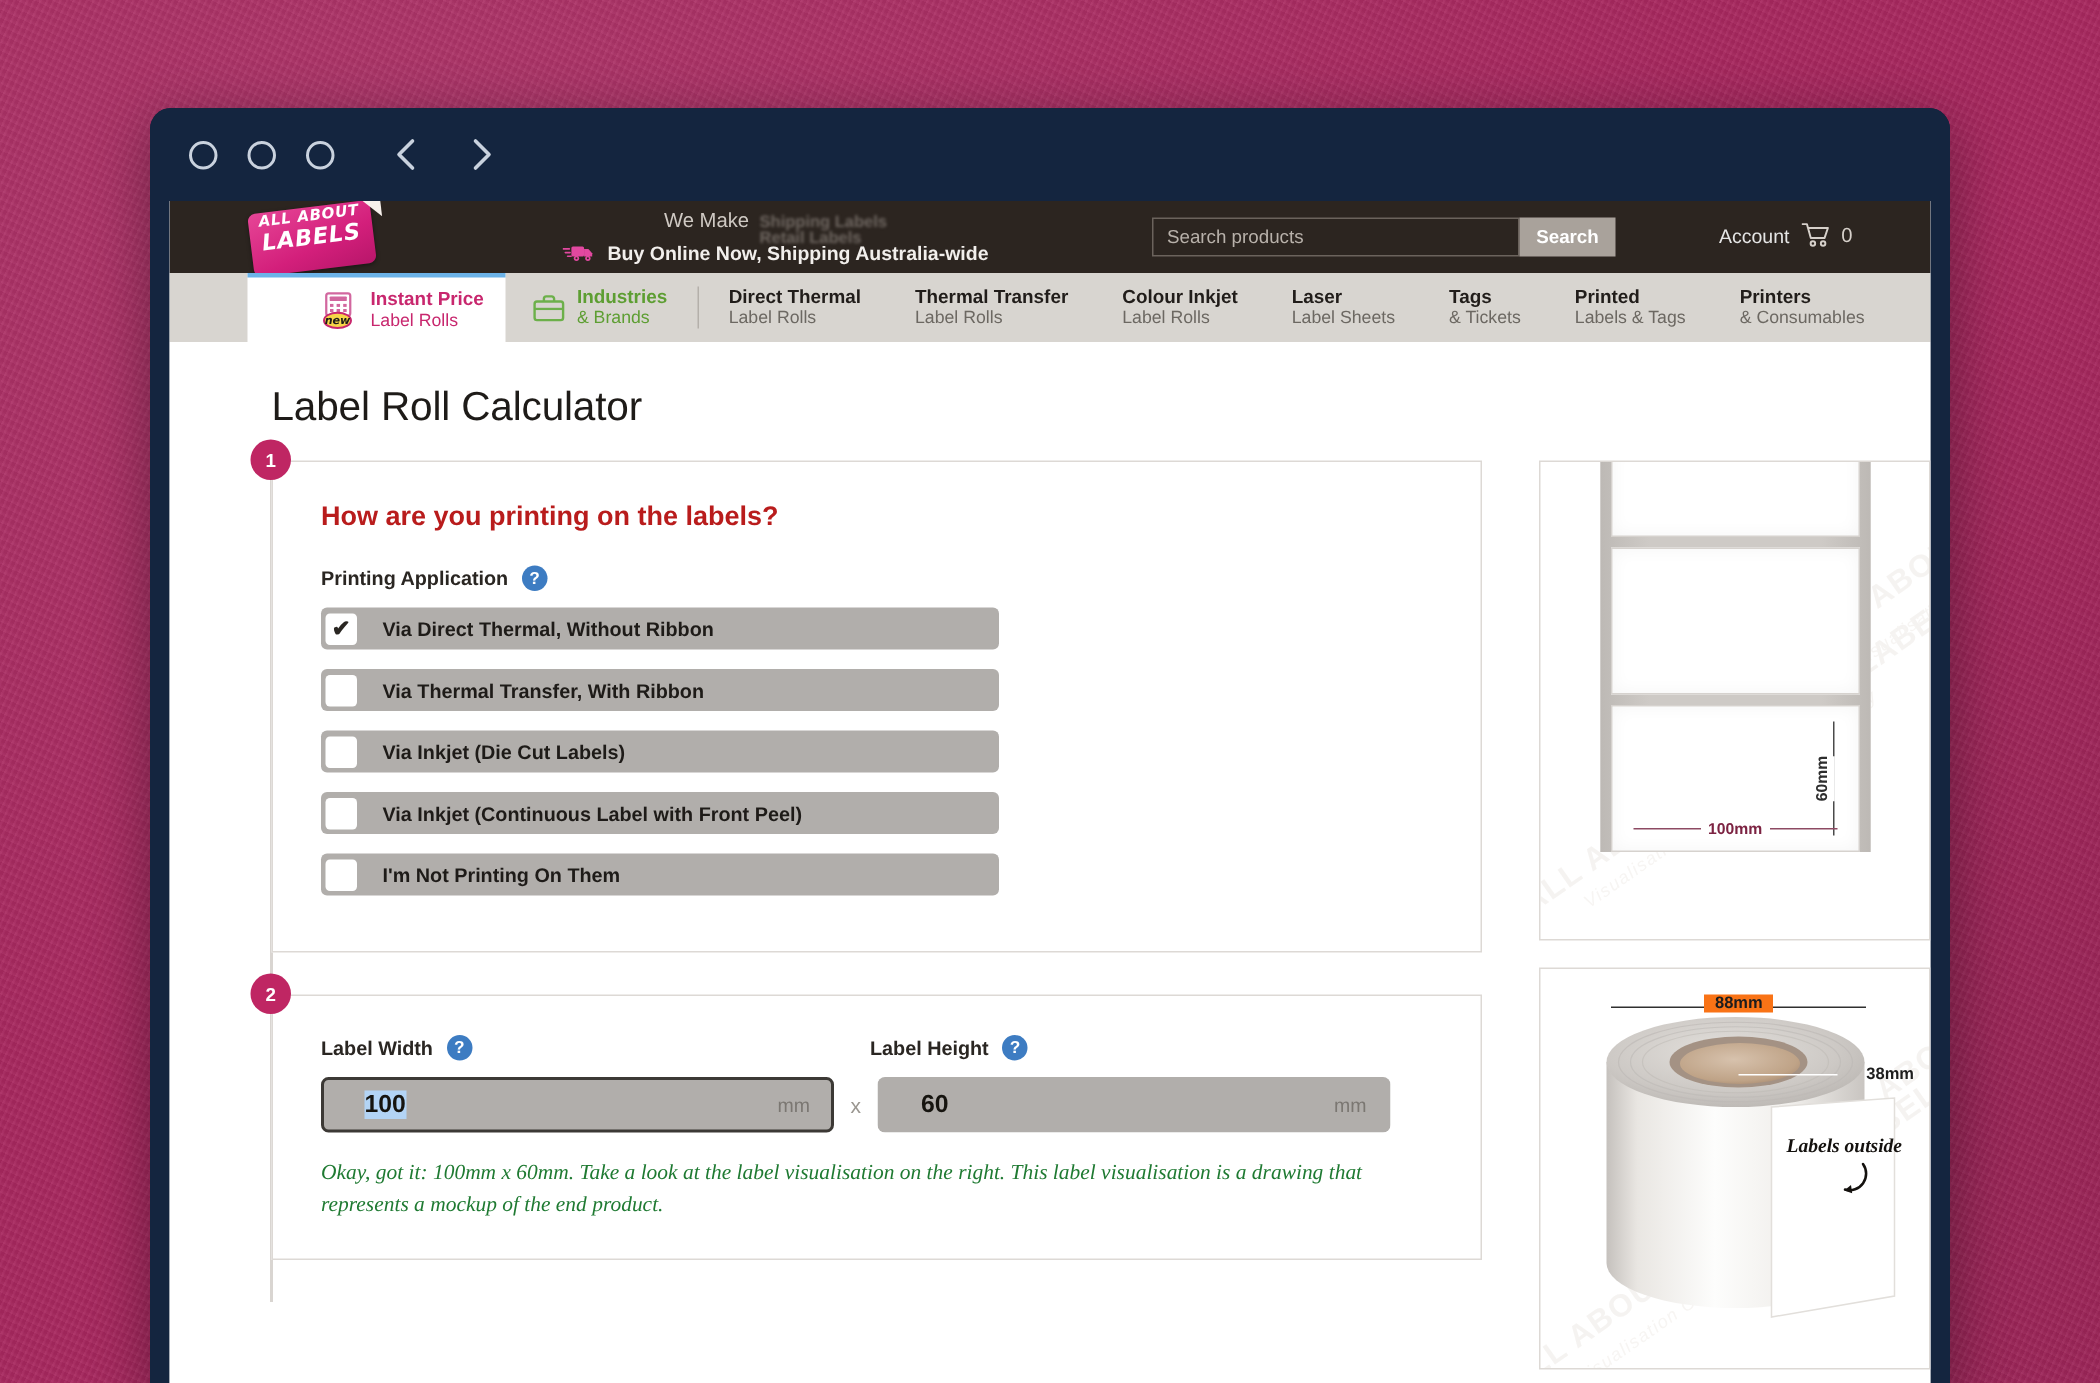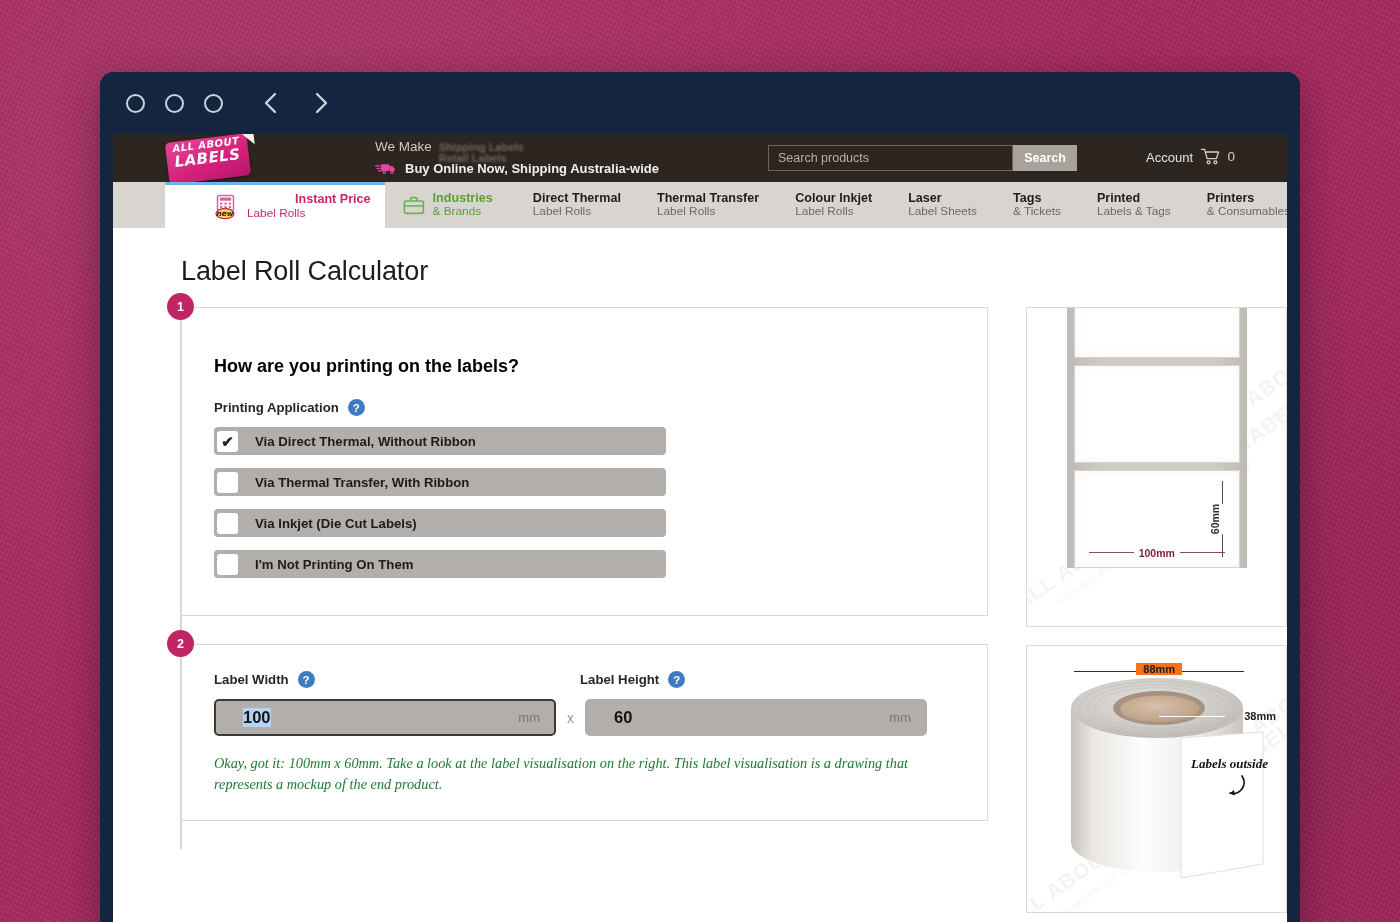--- a/index.html
+++ b/index.html
@@ -127,20 +127,21 @@
     top: 5px;
     color: #e9e5e1;
   }
   #tagline-1 {
     font-size: 13.5px;
     color: #cfc9c3;
     display: flex;
     align-items: baseline;
     gap: 7px;
     height: 18px;
+    justify-content: center;
   }
   #tagline-rotator {
     font-size: 11px;
     color: #6e6660;
     filter: blur(1.1px);
     font-weight: bold;
     line-height: 1.0;
     display: inline-block;
     text-align: left;
   }
@@ -223,21 +224,21 @@
   }
   .nav-item .nl { line-height: 1.18; }
   .nav-top { font-size: 12.6px; font-weight: bold; color: #211d1a; white-space: nowrap; }
   .nav-sub { font-size: 11.8px; color: #6c6862; white-space: nowrap; }
 
   #nav-instant-price {
     background: #ffffff;
     border-top: 3px solid #6cb3e8;
     padding: 0 14px 0 14px;
   }
-  #nav-instant-price .nav-top { color: #c8276e; margin-left: 48px; }
+  #nav-instant-price .nav-top { color: #c8276e; }
   #nav-instant-price .nav-sub { color: #c8276e; }
 
   #nav-industries .nav-top { color: #5d9e32; }
   #nav-industries .nav-sub { color: #5d9e32; }
 
   .nav-divider {
     width: 1px;
     background: #b4b0aa;
     margin: 9px 2px;
   }
@@ -297,23 +298,22 @@
   .step-card {
     border: 1px solid #ddd9d5;
     background: #fff;
     padding: 26px 24px 24px 32px;
     position: relative;
     z-index: 2;
   }
   .step-title {
     font-size: 18px;
     font-weight: bold;
-    color: #000000;
+    color: #b91c1c;
     margin-bottom: 22px;
-    margin-top: 22px;
   }
 
   .field-label-row {
     display: flex;
     align-items: center;
     gap: 9px;
     margin-bottom: 11px;
   }
   .field-label { font-size: 13.2px; font-weight: bold; color: #2a2622; }
   .help-icon {
@@ -738,20 +738,24 @@
               <div class="option-row">
                 <span class="option-box"></span>
                 <span class="option-label">Via Thermal Transfer, With Ribbon</span>
               </div>
 
               <div class="option-row">
                 <span class="option-box"></span>
                 <span class="option-label">Via Inkjet (Die Cut Labels)</span>
               </div>
 
+              <div class="option-row">
+                <span class="option-box"></span>
+                <span class="option-label">Via Inkjet (Continuous Label with Front Peel)</span>
+              </div>
 
               <div class="option-row">
                 <span class="option-box"></span>
                 <span class="option-label">I'm Not Printing On Them</span>
               </div>
 
             </div>
           </div>
 
           <div class="step-block">

